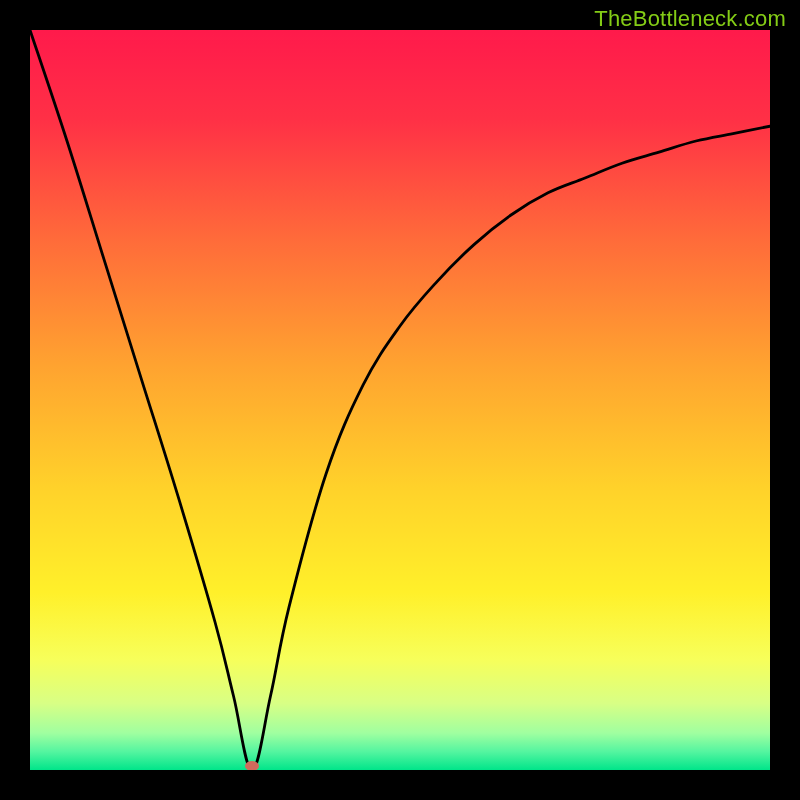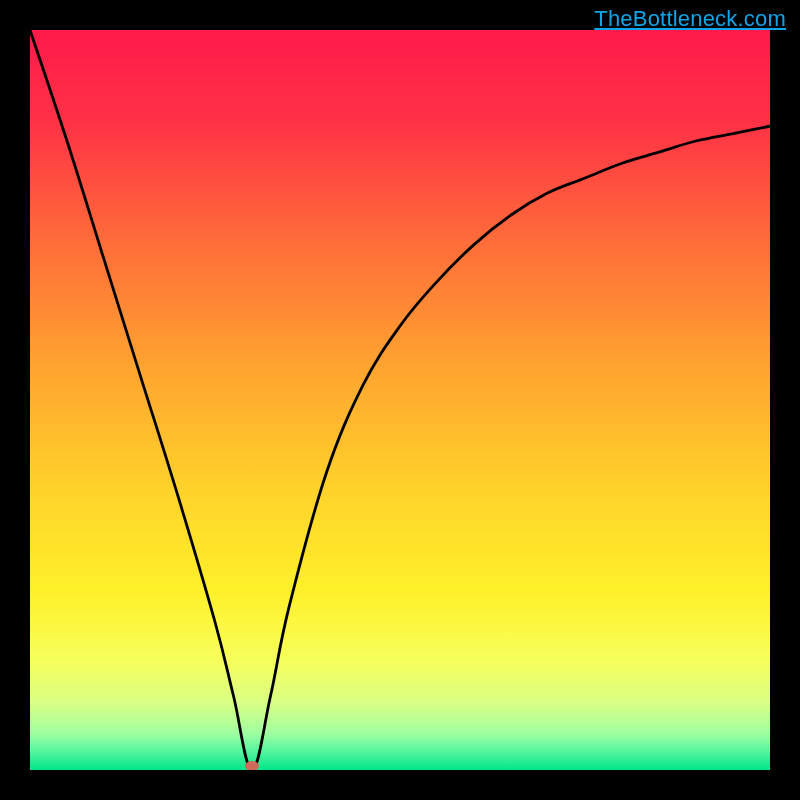--- a/index.html
+++ b/index.html
@@ -31,26 +31,25 @@
   .curve-svg {
     position: absolute;
     inset: 0;
     width: 100%;
     height: 100%;
   }
   .watermark {
     position: absolute;
     top: 6px;
     right: 14px;
-    color: #0ea5e9;
+    color: #84cc16;
     font-size: 22px;
     font-weight: 500;
     letter-spacing: 0.2px;
     user-select: none;
-    text-decoration: underline;
   }
   .marker {
     position: absolute;
     width: 14px;
     height: 10px;
     background: #cf6a5c;
     border-radius: 50%;
     transform: translate(-50%, -50%);
   }
 </style>

